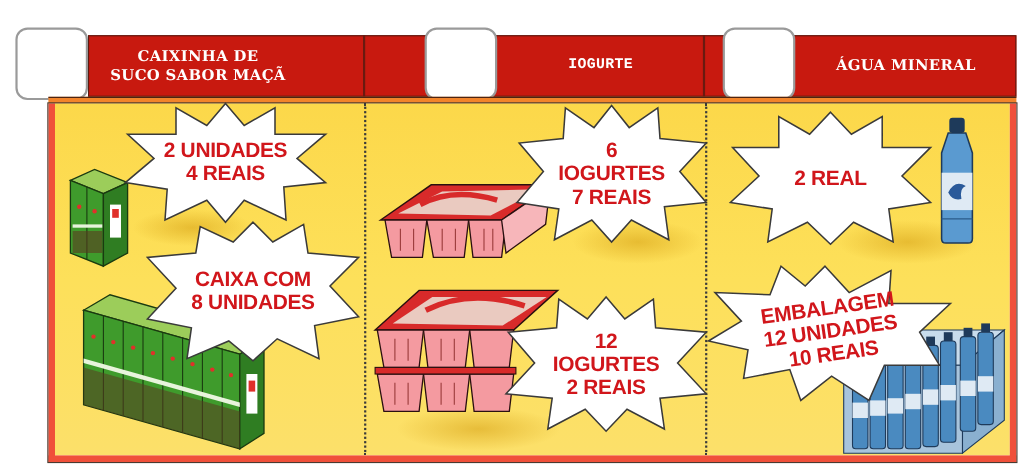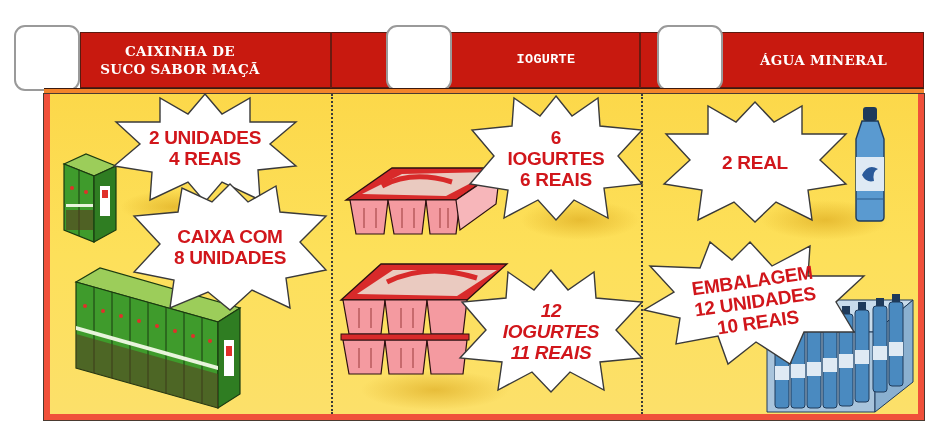--- a/index.html
+++ b/index.html
@@ -101,21 +101,21 @@
 <div class="burst" style="left:110px;top:92px;width:190px;height:112px;text-decoration:underline;">
   <svg width="190" height="112" viewBox="0 0 190 112">
     <polygon points="95,2 112,22 140,6 140,30 186,30 160,52 186,74 148,78 150,108 112,90 95,110 78,90 40,108 42,80 4,74 30,52 6,30 50,30 50,6 78,22" fill="#ffffff" stroke="#3a3a3a" stroke-width="1.4"></polygon>
   </svg>
   <div class="burst-text">
     <div>2 UNIDADES</div>
     <div>4 REAIS</div>
   </div>
 </div>
 
-<div class="burst" style="left:130px;top:182px;width:200px;height:130px;">
+<div class="burst" style="left:130px;top:200px;width:200px;height:130px;">
   <svg width="200" height="130" viewBox="0 0 200 130">
     <polygon points="100,2 118,20 146,4 150,30 196,34 170,60 196,88 156,96 160,126 122,108 100,128 78,110 40,126 44,98 4,90 30,62 4,34 48,30 52,6 82,20" fill="#ffffff" stroke="#3a3a3a" stroke-width="1.4"></polygon>
   </svg>
   <div class="burst-text">
     <div>CAIXA COM</div>
     <div>8 UNIDADES</div>
   </div>
 </div>
 
 <div class="product" style="left:342px;top:160px;">
@@ -166,32 +166,32 @@
   </svg>
 </div>
 
 <div class="burst" style="left:468px;top:94px;width:176px;height:128px;">
   <svg width="176" height="128" viewBox="0 0 176 128">
     <polygon points="88,2 104,22 130,4 132,32 174,36 150,62 174,90 136,94 140,124 106,106 88,126 70,106 36,124 40,96 2,90 26,62 4,36 44,32 46,4 72,22" fill="#ffffff" stroke="#3a3a3a" stroke-width="1.4"></polygon>
   </svg>
   <div class="burst-text">
     <div>6</div>
     <div>IOGURTES</div>
-    <div>6 REAIS</div>
-  </div>
-</div>
-
-<div class="burst" style="left:458px;top:268px;width:186px;height:126px;font-style:italic;">
+    <div>7 REAIS</div>
+  </div>
+</div>
+
+<div class="burst" style="left:458px;top:268px;width:186px;height:126px;">
   <svg width="186" height="126" viewBox="0 0 186 126">
     <polygon points="93,2 110,22 136,4 138,30 184,34 158,62 184,90 142,94 146,122 112,104 93,124 74,104 40,122 44,94 2,90 28,62 4,34 48,30 50,4 76,22" fill="#ffffff" stroke="#3a3a3a" stroke-width="1.4"></polygon>
   </svg>
   <div class="burst-text">
     <div>12</div>
     <div>IOGURTES</div>
-    <div>11 REAIS</div>
+    <div>2 REAIS</div>
   </div>
 </div>
 
 <div class="product" style="left:852px;top:105px;">
   <svg width="36" height="118" viewBox="0 0 36 118">
     <rect x="11" y="2" width="14" height="14" rx="3" fill="#1e3a5a"></rect>
     <path d="M10,16 L26,16 L32,34 L32,112 Q32,116 28,116 L8,116 Q4,116 4,112 L4,34 Z" fill="#5a9ad0" stroke="#1e3a5a" stroke-width="1.4"></path>
     <rect x="4" y="52" width="28" height="34" fill="#dfeaf4"></rect>
     <path d="M10,70 Q16,58 26,64 Q20,66 22,76 Q14,78 10,70 Z" fill="#2a5a9a"></path>
     <line x1="4" y1="94" x2="32" y2="94" stroke="#2a5a8a" stroke-width="1"></line>

